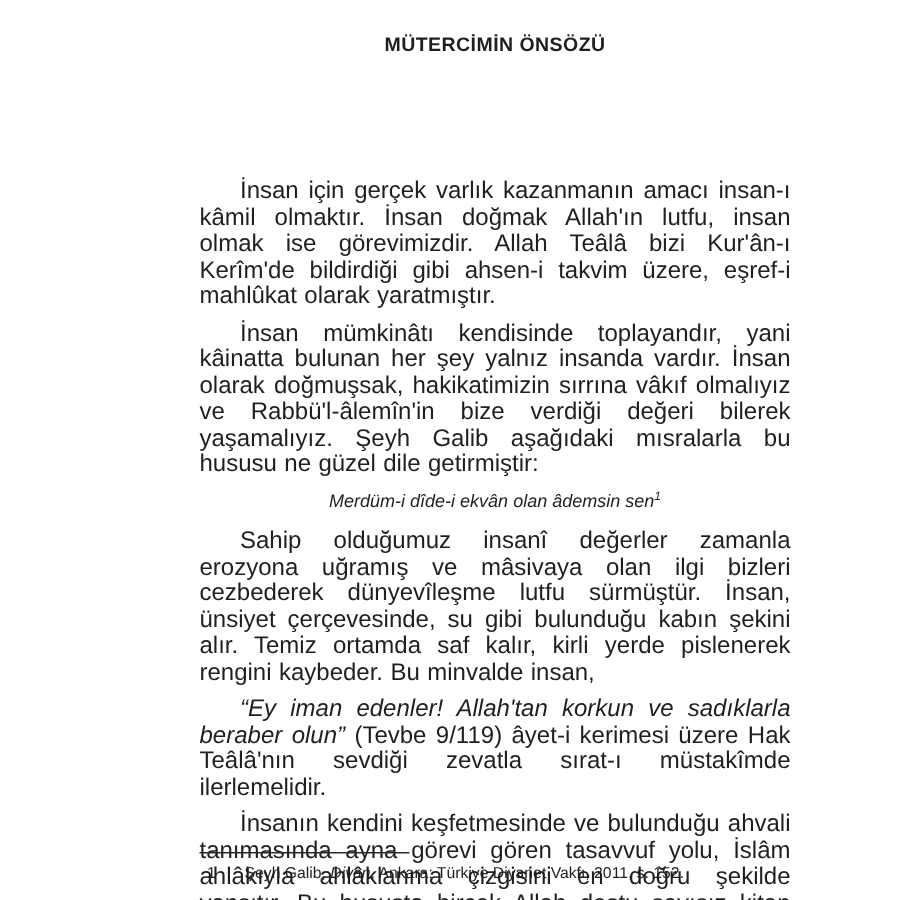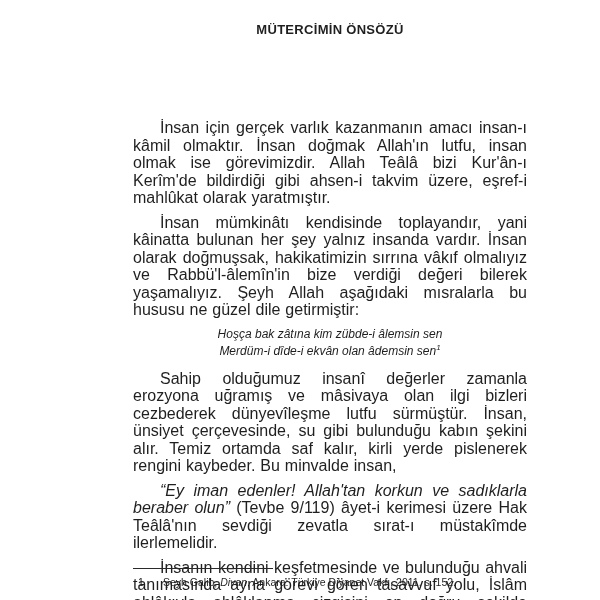--- a/index.html
+++ b/index.html
@@ -85,24 +85,23 @@
 </style>
 </head>
 <body>
 
 <div class="page">
 
   <h1 class="title">MÜTERCİMİN ÖNSÖZÜ</h1>
 
   <p class="body-para">İnsan için gerçek varlık kazanmanın amacı insan-ı kâmil olmaktır. İnsan doğmak Allah'ın lutfu, insan olmak ise görevimizdir. Allah Teâlâ bizi Kur'ân-ı Kerîm'de bildirdiği gibi ahsen-i takvim üzere, eşref-i mahlûkat olarak yaratmıştır.</p>
 
-  <p class="body-para">İnsan mümkinâtı kendisinde toplayandır, yani kâinatta bulunan her şey yalnız insanda vardır. İnsan olarak doğmuşsak, hakikatimizin sırrına vâkıf olmalıyız ve Rabbü'l-âlemîn'in bize verdiği değeri bilerek yaşamalıyız. Şeyh Allah aşağıdaki mısralarla bu hususu ne güzel dile getirmiştir:</p>
+  <p class="body-para">İnsan mümkinâtı kendisinde toplayandır, yani kâinatta bulunan her şey yalnız insanda vardır. İnsan olarak doğmuşsak, hakikatimizin sırrına vâkıf olmalıyız ve Rabbü'l-âlemîn'in bize verdiği değeri bilerek yaşamalıyız. Şeyh Galib aşağıdaki mısralarla bu hususu ne güzel dile getirmiştir:</p>
 
   <div class="verse">
-    <div class="verse-line">Hoşça bak zâtına kim zübde-i âlemsin sen</div>
     <div class="verse-line"><span>Merdüm-i dîde-i ekvân olan âdemsin sen</span><sup>1</sup></div>
   </div>
 
   <p class="body-para">Sahip olduğumuz insanî değerler zamanla erozyona uğramış ve mâsivaya olan ilgi bizleri cezbederek dünyevîleşme lutfu sürmüştür. İnsan, ünsiyet çerçevesinde, su gibi bulunduğu kabın şekini alır. Temiz ortamda saf kalır, kirli yerde pislenerek rengini kaybeder. Bu minvalde insan,</p>
 
 
   <p class="body-para"><span class="quote-italic">“Ey iman edenler! Allah'tan korkun ve sadıklarla beraber olun”</span><span> (Tevbe 9/119) âyet-i kerimesi üzere Hak Teâlâ'nın sevdiği zevatla sırat-ı müstakîmde ilerlemelidir.</span></p>
 
   <p class="body-para">İnsanın kendini keşfetmesinde ve bulunduğu ahvali tanımasında ayna görevi gören tasavvuf yolu, İslâm ahlâkıyla ahlâklanma çizgisini en doğru şekilde yansıtır. Bu hususta birçok Allah dostu sayısız kitap yazmış, sohbetler yapmış, Ehl-i sünnet yolunu merkez alıp iyiliği emredip kötülüğü nehyetmiştir.</p>
 

